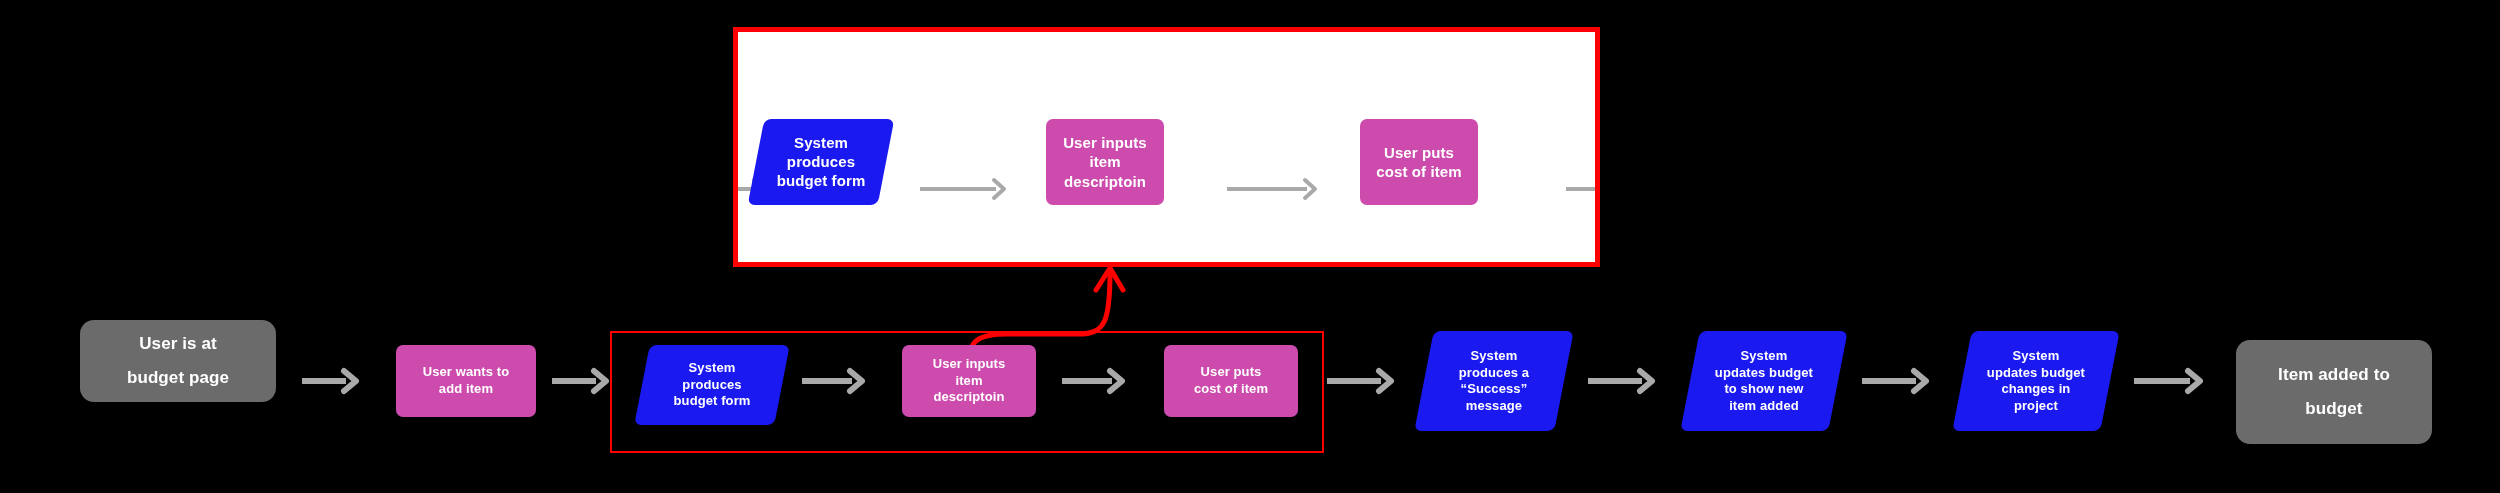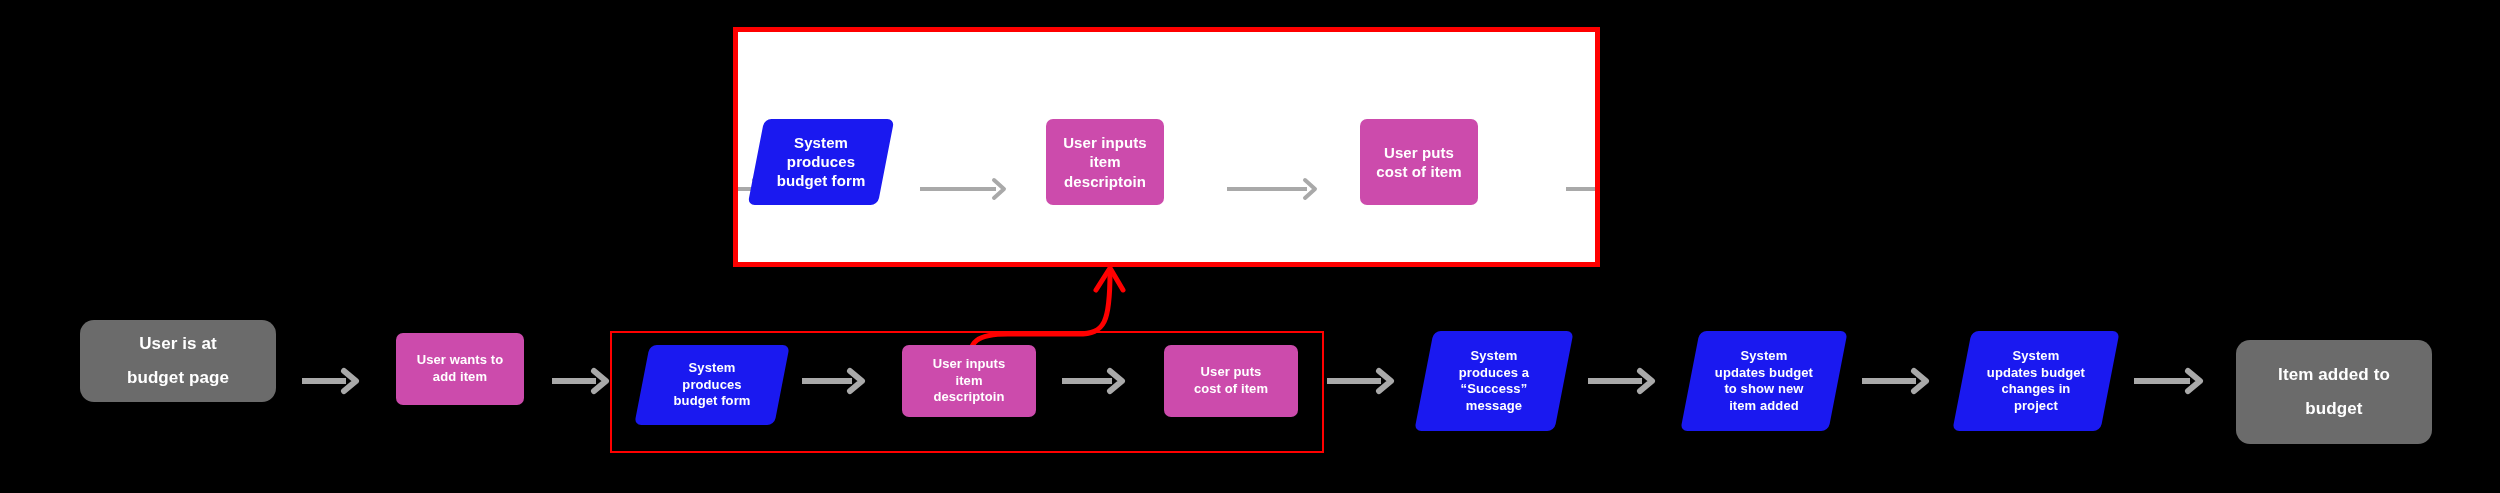--- a/index.html
+++ b/index.html
@@ -151,21 +151,21 @@
 budget page</span>
   </div>
 
   <span class="arrow" style="left:300px; top:368px; width:80px;">
     <svg width="80" height="26" viewBox="0 0 80 26" aria-hidden="true">
       <path d="M2 13 H46" stroke="#a9a9a9" stroke-width="6" fill="none"></path>
       <path d="M44 3 L56 13 L44 23" stroke="#a9a9a9" stroke-width="6" fill="none" stroke-linecap="round" stroke-linejoin="round"></path>
     </svg>
   </span>
 
-  <div class="node node-user" style="left:396px; top:333px; width:128px; height:72px; font-size:13px;">
+  <div class="node node-user" style="left:396px; top:345px; width:140px; height:72px; font-size:13px;">
     <span class="lbl">User wants to
 add item</span>
   </div>
 
   <span class="arrow" style="left:550px; top:368px; width:78px;">
     <svg width="78" height="26" viewBox="0 0 78 26" aria-hidden="true">
       <path d="M2 13 H46" stroke="#a9a9a9" stroke-width="6" fill="none"></path>
       <path d="M44 3 L56 13 L44 23" stroke="#a9a9a9" stroke-width="6" fill="none" stroke-linecap="round" stroke-linejoin="round"></path>
     </svg>
   </span>

